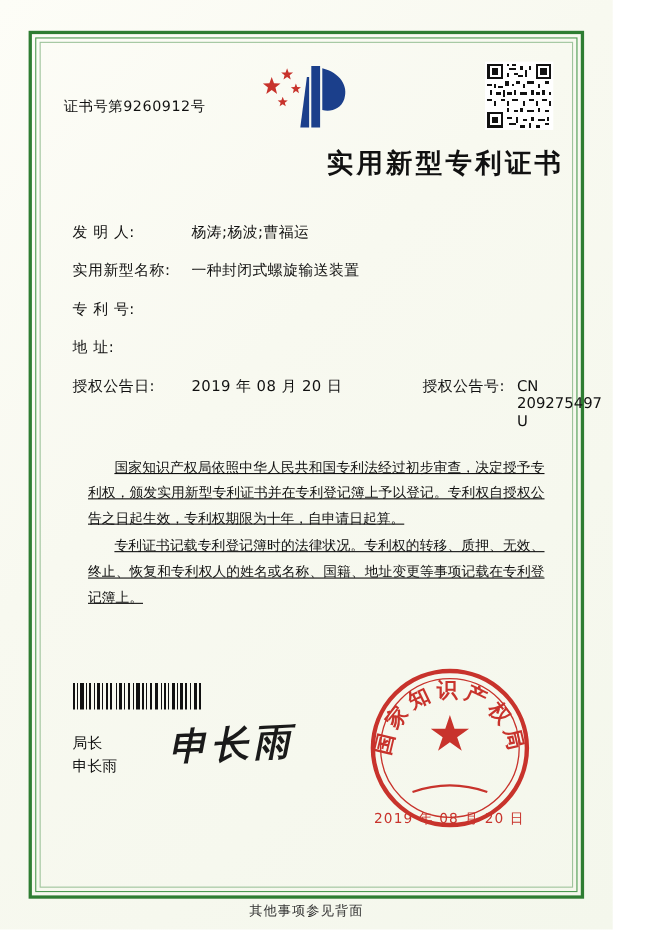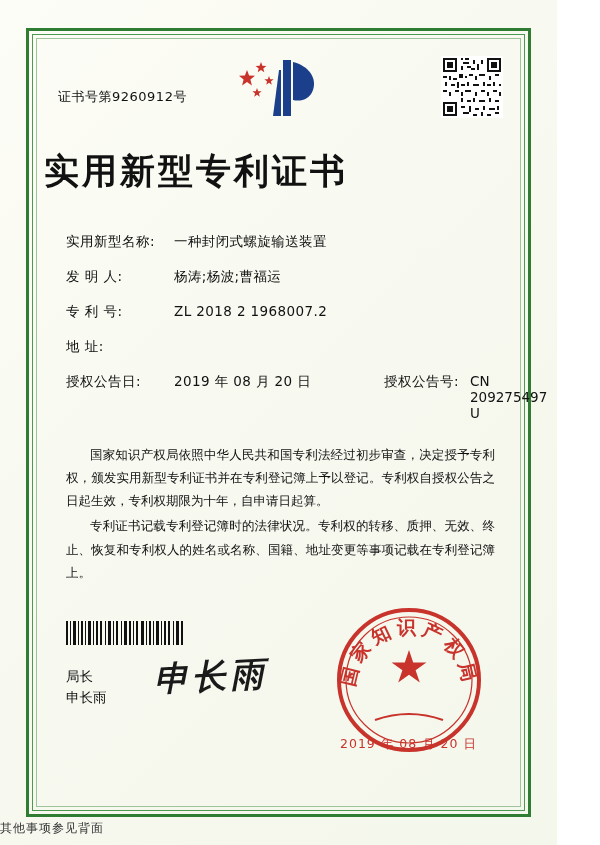--- a/index.html
+++ b/index.html
@@ -72,26 +72,25 @@
   .qr {
     position: absolute;
     right: 10px;
     top: 10px;
     width: 62px;
     height: 62px;
     background-color: #ffffff;
   }
 
   .title {
-    text-align: left;
-    font-size: 35px;
+    text-align: right;
+    font-size: 24px;
     font-weight: bold;
     letter-spacing: 3px;
     color: #111;
-    margin-top: 16px;
     font-family: "DejaVu Sans", "Liberation Sans", sans-serif;
   }
 
   .fields {
     margin-top: 38px;
     padding-left: 22px;
     padding-right: 14px;
   }
   .field-row {
     display: flex;
@@ -125,22 +124,23 @@
   .paragraphs {
     margin-top: 22px;
     padding-left: 22px;
     padding-right: 18px;
     font-size: 12.5px;
     line-height: 1.85;
     color: #111;
     text-align: justify;
   }
   .paragraphs p {
-    margin: 0 0 2px 0;
+    margin: 0 0 2px 14px;
     text-indent: 24px;
+    text-decoration: underline;
   }
 
   
   .barcode {
     position: absolute;
     left: 22px;
     top: 575px;
     width: 118px;
     height: 24px;
   }
@@ -192,20 +192,21 @@
     text-align: center;
     font-size: 12px;
     color: #111;
   }
 
   .footer-note {
     position: absolute;
     left: 0;
     right: 0;
     bottom: 8px;
+    text-align: center;
     font-size: 12px;
     color: #333;
     letter-spacing: 1px;
   }
 </style>
 </head>
 <body>
 
 <div class="certificate">
 
@@ -303,32 +304,31 @@
             <rect x="27" y="28" width="2" height="1"></rect>
         </g>
       </svg>
     </div>
 
     <div class="title">实用新型专利证书</div>
 
     <div class="fields">
 
       <div class="field-row">
+        <span class="field-label">发 明 人:</span>
+        <span class="field-value">杨涛;杨波;曹福运</span>
+      </div>
+
+      <div class="field-row">
         <span class="field-label">实用新型名称:</span>
         <span class="field-value">一种封闭式螺旋输送装置</span>
       </div>
 
       <div class="field-row">
-        <span class="field-label">发 明 人:</span>
-        <span class="field-value">杨涛;杨波;曹福运</span>
-      </div>
-
-      <div class="field-row">
         <span class="field-label">专 利 号:</span>
-        <span class="field-value">ZL 2018 2 1968007.2</span>
       </div>
 
 
 
       <div class="field-row">
         <span class="field-label">地      址:</span>
       </div>
 
       <div class="field-row two-col">
         <span class="field-label">授权公告日:</span>

